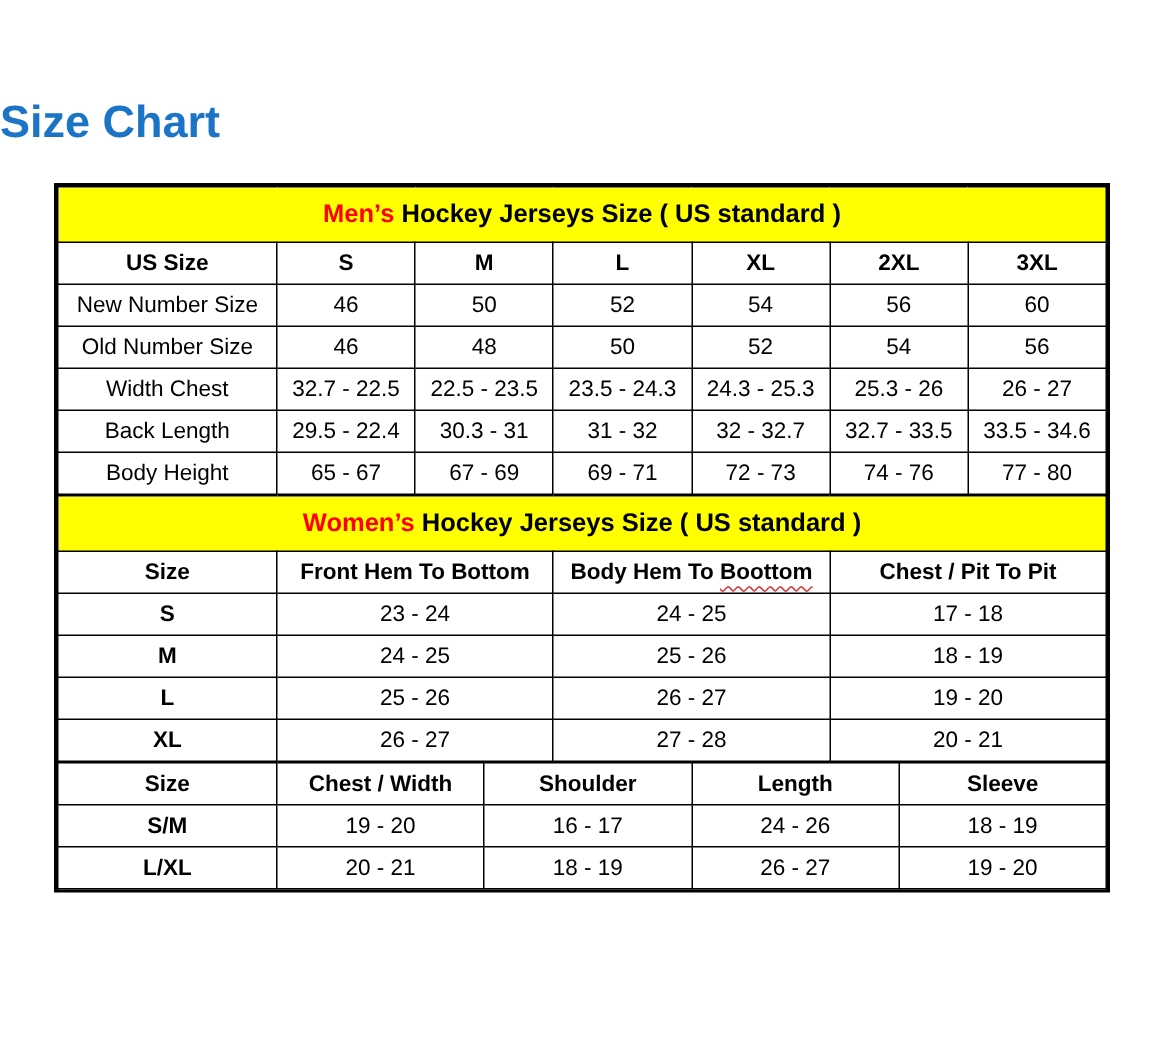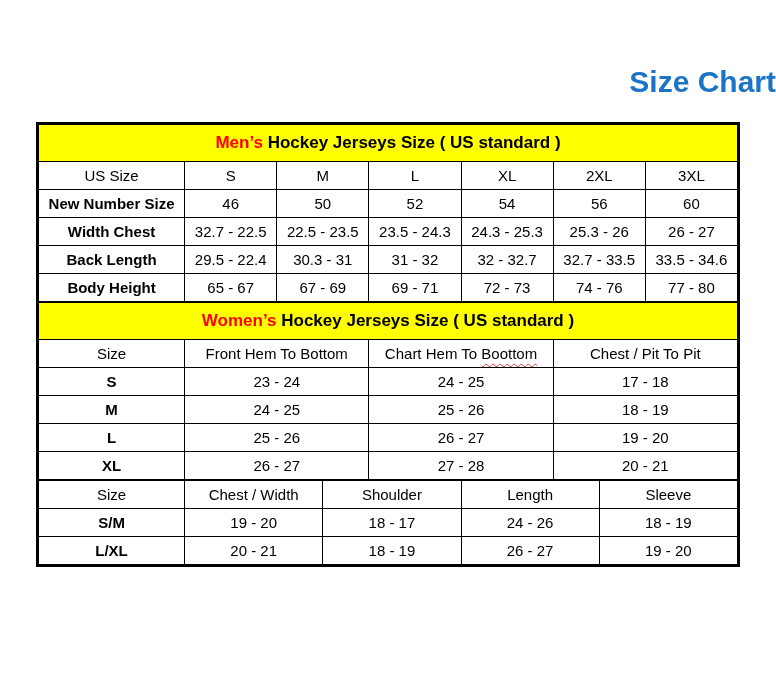--- a/index.html
+++ b/index.html
@@ -11,21 +11,21 @@
   html,body{margin:0;padding:0;}
   body{
     width:776px;height:692px;
     background:#ffffff;
     font-family:"Liberation Sans",sans-serif;
     color:#000;
     overflow:hidden;
   }
   .page-title{
     margin:64px 0 22px 0;
-    text-align:right;
+    text-align:left;
     font-size:30px;
     line-height:36px;
     font-weight:bold;
     color:var(--blue);
   }
   .chart-wrap{
     width:700px;
     margin:0 auto;
     border:2px solid var(--border);
   }
@@ -44,23 +44,23 @@
     overflow:hidden;
     white-space:nowrap;
   }
   tr.banner td{
     background:var(--yellow);
     height:36px;
     font-size:17px;
     font-weight:bold;
   }
   tr.banner .hl{color:var(--red);}
-  table.section th{font-weight:normal;}
+  table.section th{font-weight:bold;}
   td.lbl{font-weight:bold;}
-  td.lbl-normal{font-weight:bold;}
+  td.lbl-normal{font-weight:normal;}
   .misspell{
     text-decoration-line:underline;
     text-decoration-style:wavy;
     text-decoration-color:#d43c3c;
     text-decoration-thickness:1px;
     text-underline-offset:4px;
   }
   col.c-label{width:20.9%;}
   col.c-men{width:13.183%;}
   col.c-women{width:26.366%;}
@@ -97,20 +97,29 @@
       <th>3XL</th>
     </tr>
     <tr>
       <td class="lbl-normal">New Number Size</td>
       <td>46</td>
       <td>50</td>
       <td>52</td>
       <td>54</td>
       <td>56</td>
       <td>60</td>
+    </tr>
+    <tr>
+      <td class="lbl-normal">Old Number Size</td>
+      <td>46</td>
+      <td>48</td>
+      <td>50</td>
+      <td>52</td>
+      <td>54</td>
+      <td>56</td>
     </tr>
     <tr>
       <td class="lbl-normal">Width Chest</td>
       <td>32.7 - 22.5</td>
       <td>22.5 - 23.5</td>
       <td>23.5 - 24.3</td>
       <td>24.3 - 25.3</td>
       <td>25.3 - 26</td>
       <td>26 - 27</td>
     </tr>
@@ -142,21 +151,21 @@
         <col class="c-women">
         <col class="c-women">
     </colgroup>
     <tbody>
         <tr class="banner">
       <td colspan="4"><span class="hl">Women’s</span> <span>Hockey Jerseys Size ( US standard )</span></td>
     </tr>
     <tr>
       <th>Size</th>
       <th>Front Hem To Bottom</th>
-      <th><span>Chart Hem To</span> <span class="misspell">Boottom</span></th>
+      <th><span>Body Hem To</span> <span class="misspell">Boottom</span></th>
       <th>Chest / Pit To Pit</th>
     </tr>
     <tr>
       <td class="lbl">S</td>
       <td>23 - 24</td>
       <td>24 - 25</td>
       <td>17 - 18</td>
     </tr>
     <tr>
       <td class="lbl">M</td>
@@ -191,21 +200,21 @@
     <tr>
       <th>Size</th>
       <th>Chest / Width</th>
       <th>Shoulder</th>
       <th>Length</th>
       <th>Sleeve</th>
     </tr>
     <tr>
       <td class="lbl">S/M</td>
       <td>19 - 20</td>
-      <td>18 - 17</td>
+      <td>16 - 17</td>
       <td>24 - 26</td>
       <td>18 - 19</td>
     </tr>
     <tr>
       <td class="lbl">L/XL</td>
       <td>20 - 21</td>
       <td>18 - 19</td>
       <td>26 - 27</td>
       <td>19 - 20</td>
     </tr>

